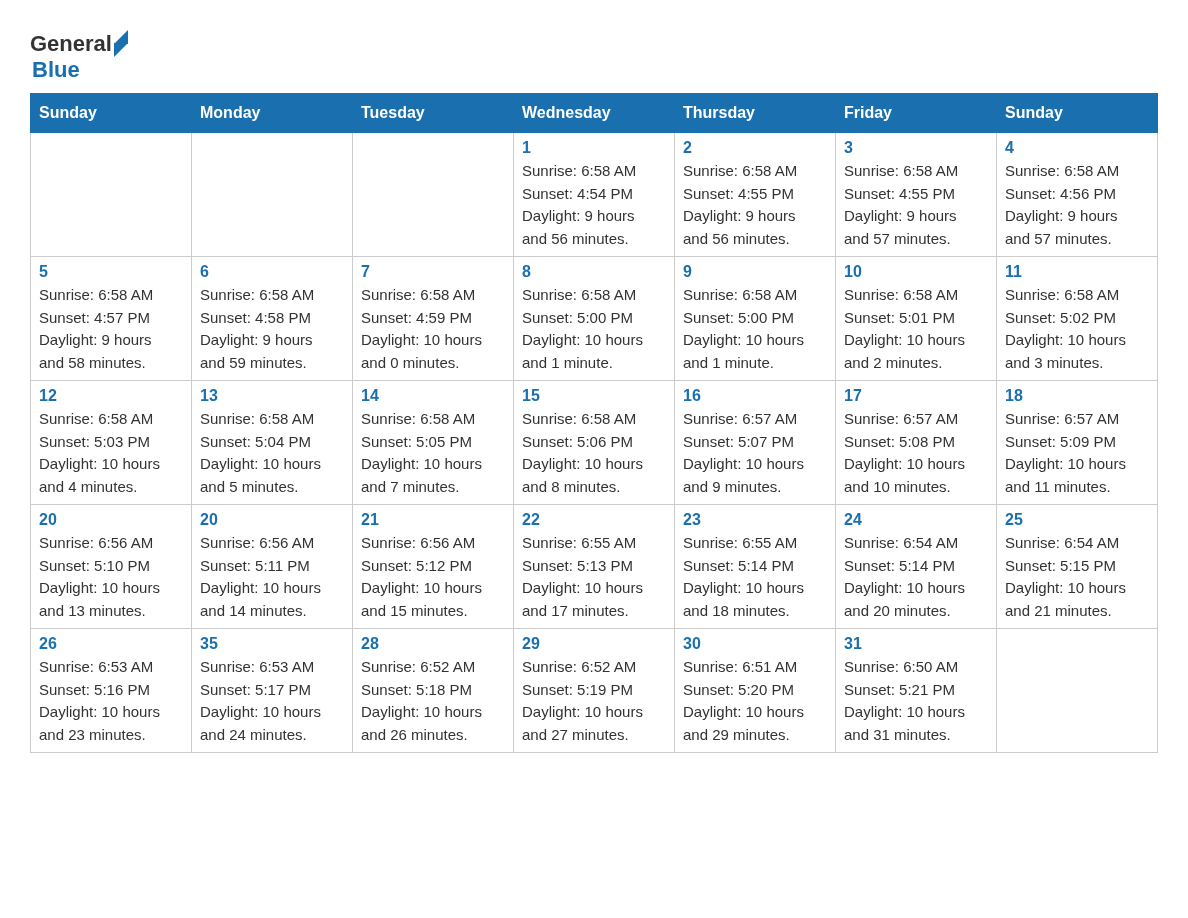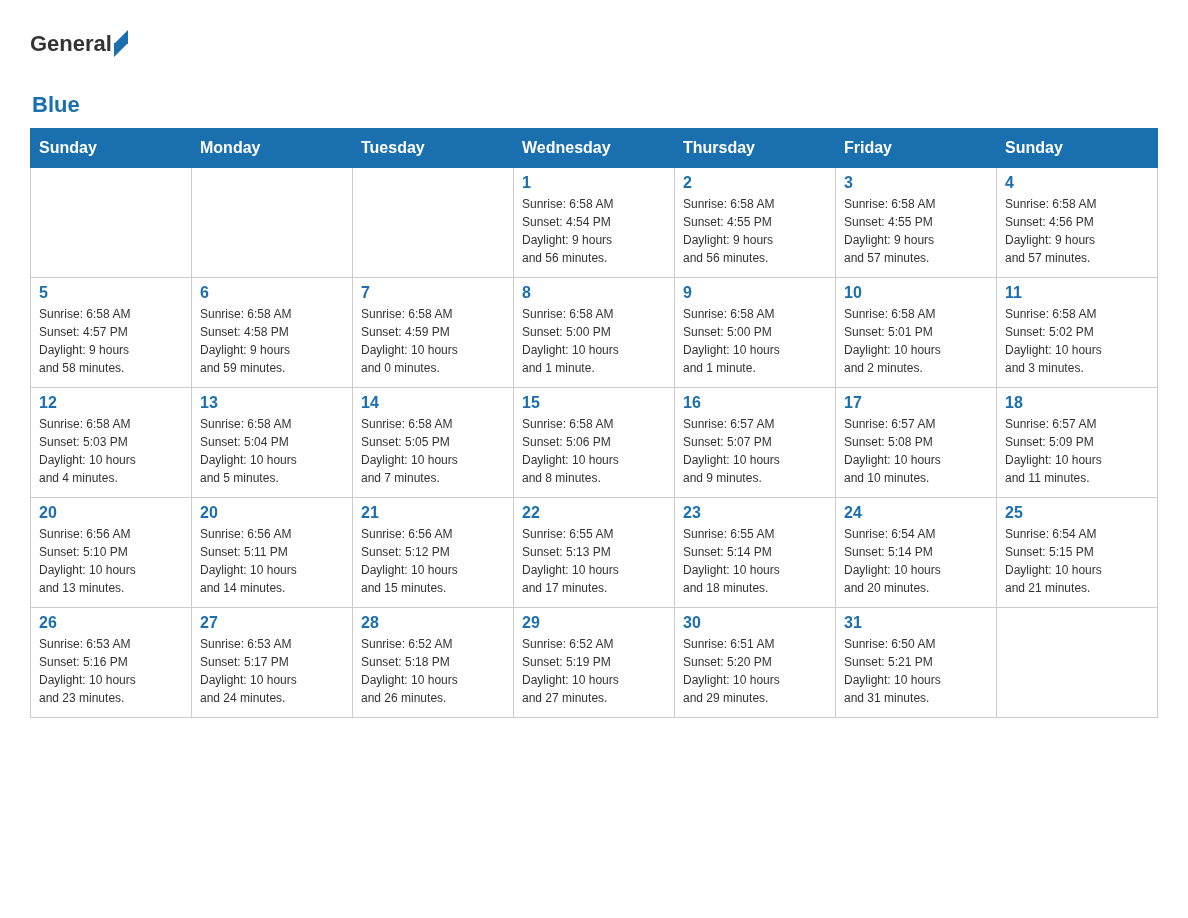--- a/index.html
+++ b/index.html
@@ -69,35 +69,35 @@
       min-height: 100px;
       height: 110px;
     }
     .day-number {
       font-size: 16px;
       font-weight: bold;
       color: #1a6faf;
       margin-bottom: 3px;
     }
     .day-info {
-      font-size: 12px;
+      font-size: 15px;
       color: #333;
       line-height: 1.5;
     }
     tbody tr td:first-child .day-number,
     tbody tr td:nth-child(7) .day-number {
       
     }
   </style>
 </head>
 <body>
 
 <div class="header">
   <div class="logo">
-    <div style="display:flex; flex-direction:column; align-items: flex-start; gap: 35px;">
+    <div style="display:flex; flex-direction:column; align-items: flex-start;">
       <div style="display:flex; align-items:center;">
         <span class="logo-text-general">General</span>
         <div style="display:flex; flex-direction:column; align-items:flex-start; margin-left:2px;">
           <div style="width:0; height:0; border-left:14px solid transparent; border-bottom:14px solid #1a6faf; margin-bottom:-1px;"></div>
           <div style="width:0; height:0; border-right:14px solid transparent; border-top:14px solid #1a6faf;"></div>
         </div>
       </div>
       <span class="logo-text-blue" style="margin-left: 2px;">Blue</span>
     </div>
   </div>
@@ -306,21 +306,21 @@
       </tr>
       <tr>
         <td>
           <div class="day-number">26</div>
           <div class="day-info" style="white-space: pre-line;">Sunrise: 6:53 AM
 Sunset: 5:16 PM
 Daylight: 10 hours
 and 23 minutes.</div>
         </td>
         <td>
-          <div class="day-number">27</div>
+          <div class="day-number">35</div>
           <div class="day-info" style="white-space: pre-line;">Sunrise: 6:53 AM
 Sunset: 5:17 PM
 Daylight: 10 hours
 and 24 minutes.</div>
         </td>
         <td>
           <div class="day-number">28</div>
           <div class="day-info" style="white-space: pre-line;">Sunrise: 6:52 AM
 Sunset: 5:18 PM
 Daylight: 10 hours

